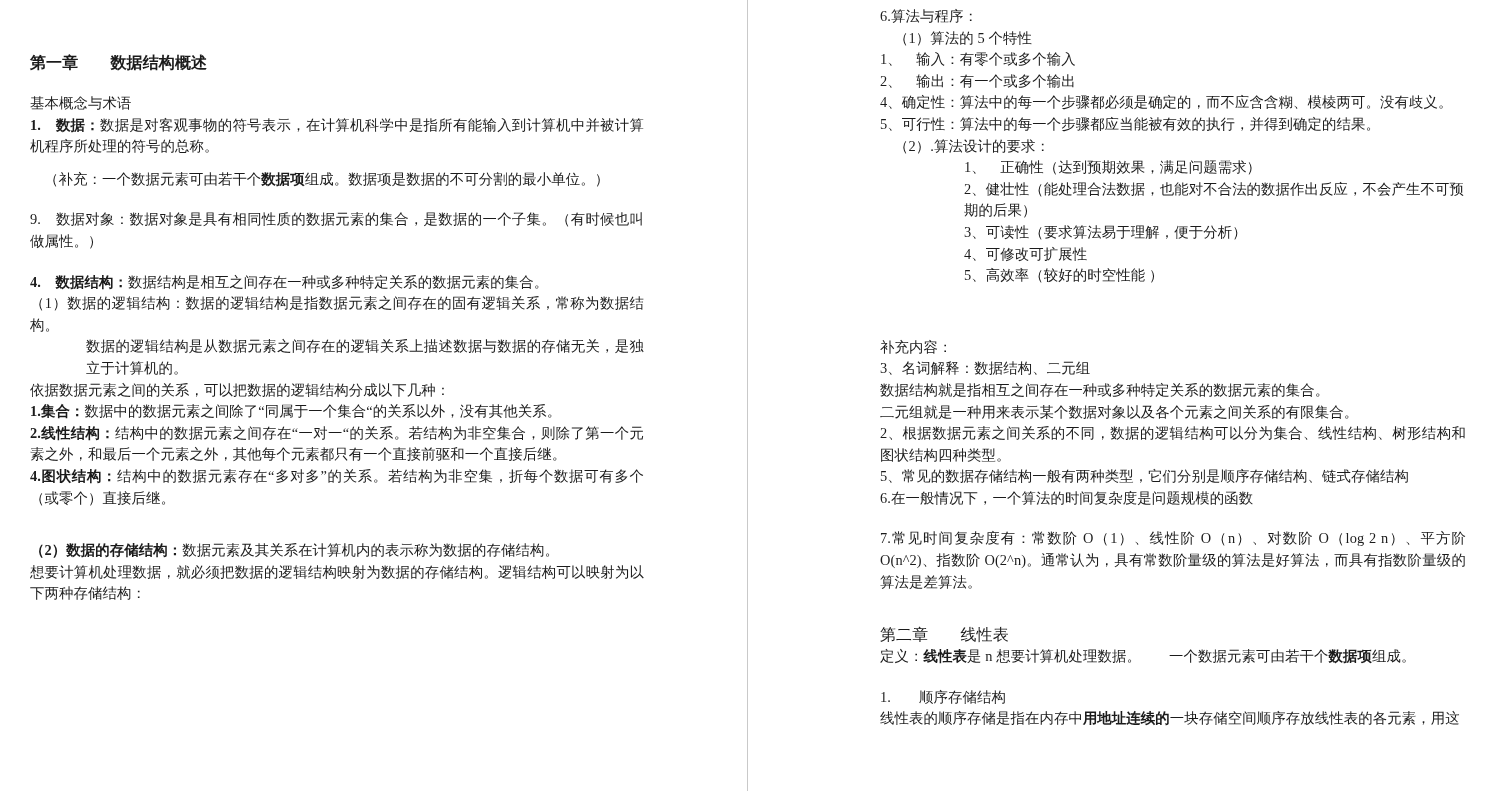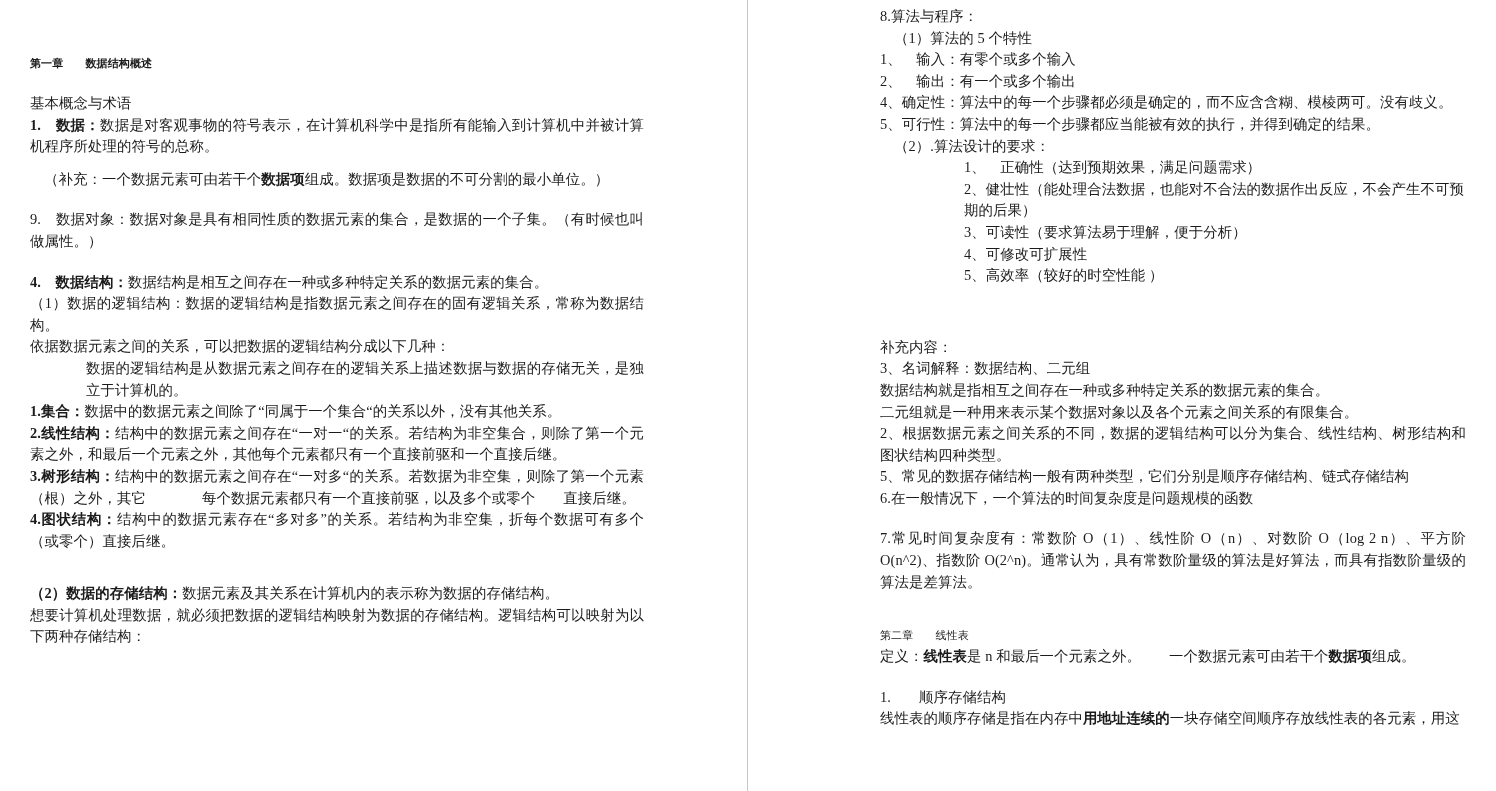--- a/index.html
+++ b/index.html
@@ -49,21 +49,21 @@
     line-height: 21.6px;
     text-align: left;
     letter-spacing: 0.1px;
   }
   .b { font-weight: bold; }
   .spacer-s { height: 11px; }
   .spacer-m { height: 19px; }
   .spacer-l { height: 31px; }
   .spacer-xl { height: 50px; }
   .heading {
-    font-size: 11px;
+    font-size: 16px;
     line-height: 22px;
     font-family: Liberation Serif, serif;
   }
   .indent-1 { padding-left: 14px; }
   .indent-3 { padding-left: 56px; }
   .indent-4 { padding-left: 84px; }
   .justify { text-align: justify; text-justify: inter-ideograph; }
   .gap-wide { display: inline-block; width: 56px; }
   .gap-mid { display: inline-block; width: 28px; }
 </style>
@@ -89,46 +89,45 @@
     <div class="spacer-m"></div>
 
     <p class="justify"><span>9.　数据对象：</span><span>数据对象是具有相同性质的数据元素的集合，是数据的一个子集。（有时候也叫做属性。）</span></p>
 
     <div class="spacer-m"></div>
 
     <p class="justify"><span class="b">4.　数据结构：</span><span>数据结构是相互之间存在一种或多种特定关系的数据元素的集合。</span></p>
 
     <p class="justify">（1）数据的逻辑结构：数据的逻辑结构是指数据元素之间存在的固有逻辑关系，常称为数据结构。</p>
 
+    <p class="justify indent-3">数据的逻辑结构是从数据元素之间存在的逻辑关系上描述数据与数据的存储无关，是独立于计算机的。</p>
+
     <p class="justify">依据数据元素之间的关系，可以把数据的逻辑结构分成以下几种：</p>
-
-    <p class="justify indent-3">数据的逻辑结构是从数据元素之间存在的逻辑关系上描述数据与数据的存储无关，是独立于计算机的。</p>
 
     <p class="justify"><span class="b">1.集合：</span><span>数据中的数据元素之间除了“同属于一个集合“的关系以外，没有其他关系。</span></p>
 
     <p class="justify"><span class="b">2.线性结构：</span><span>结构中的数据元素之间存在“一对一“的关系。若结构为非空集合，则除了第一个元素之外，和最后一个元素之外，其他每个元素都只有一个直接前驱和一个直接后继。</span></p>
 
-    <p class="justify"><span class="b">3.树形结构：</span><span>结构中的数据元素之间存在“一对多“的关系。若数据为非空集，则除了第一个元素（根）之外，其它</span><span class="gap-wide"></span><span>每个数据元素都只有一个直接前驱，以及多个或零个</span><span class="gap-mid"></span><span>直接后继。</span></p>
 
     <p class="justify"><span class="b">4.图状结构：</span><span>结构中的数据元素存在“多对多”的关系。若结构为非空集，折每个数据可有多个（或零个）直接后继。</span></p>
 
     <div class="spacer-l"></div>
 
     <p class="justify"><span class="b">（2）数据的存储结构：</span><span>数据元素及其关系在计算机内的表示称为数据的存储结构。</span></p>
 
     <p class="justify">想要计算机处理数据，就必须把数据的逻辑结构映射为数据的存储结构。逻辑结构可以映射为以下两种存储结构：</p>
 
 
   </div>
 
   <div class="divider"></div>
 
   <div class="column col-right">
 
-    <p>8.算法与程序：</p>
+    <p>6.算法与程序：</p>
     <p class="indent-1">（1）算法的 5 个特性</p>
     <p>1、　输入：有零个或多个输入</p>
     <p>2、　输出：有一个或多个输出</p>
     <p class="justify">4、确定性：算法中的每一个步骤都必须是确定的，而不应含含糊、模棱两可。没有歧义。</p>
     <p class="justify">5、可行性：算法中的每一个步骤都应当能被有效的执行，并得到确定的结果。</p>
     <p class="indent-1">（2）.算法设计的要求：</p>
     <p class="indent-4">1、　正确性（达到预期效果，满足问题需求）</p>
     <p class="indent-4">2、健壮性（能处理合法数据，也能对不合法的数据作出反应，不会产生不可预期的后果）</p>
     <p class="indent-4">3、可读性（要求算法易于理解，便于分析）</p>
     <p class="indent-4">4、可修改可扩展性</p>
@@ -144,21 +143,21 @@
     <p>5、常见的数据存储结构一般有两种类型，它们分别是顺序存储结构、链式存储结构</p>
     <p>6.在一般情况下，一个算法的时间复杂度是问题规模的函数</p>
 
     <div class="spacer-m"></div>
 
     <p class="justify">7.常见时间复杂度有：常数阶 O（1）、线性阶 O（n）、对数阶 O（log 2 n）、平方阶 O(n^2)、指数阶  O(2^n)。通常认为，具有常数阶量级的算法是好算法，而具有指数阶量级的算法是差算法。</p>
 
     <div class="spacer-l"></div>
 
     <p class="heading">第二章　　线性表</p>
-    <p class="justify"><span>定义：</span><span class="b">线性表</span><span>是 n 和最后一个元素之外。</span><span class="gap-mid"></span><span>一个数据元素可由若干个</span><span class="b">数据项</span><span>组成。</span></p>
+    <p class="justify"><span>定义：</span><span class="b">线性表</span><span>是 n 想要计算机处理数据。</span><span class="gap-mid"></span><span>一个数据元素可由若干个</span><span class="b">数据项</span><span>组成。</span></p>
 
     <div class="spacer-m"></div>
 
     <p><span>1.</span><span class="gap-mid"></span><span>顺序存储结构</span></p>
 
     <p class="justify"><span>线性表的顺序存储是指在内存中</span><span class="b">用地址连续的</span><span>一块存储空间顺序存放线性表的各元素，用这</span></p>
 
   </div>
 
 </div>

